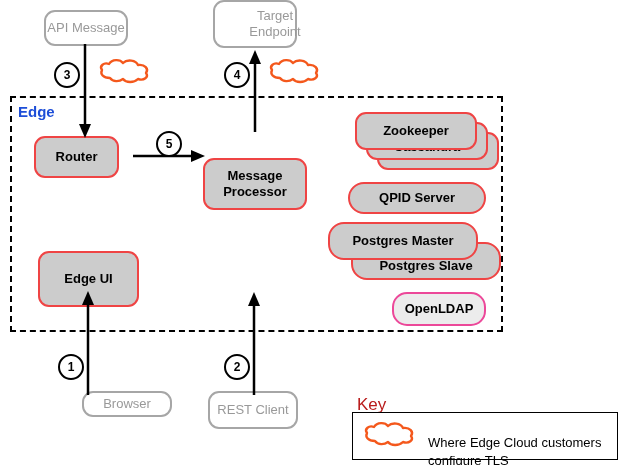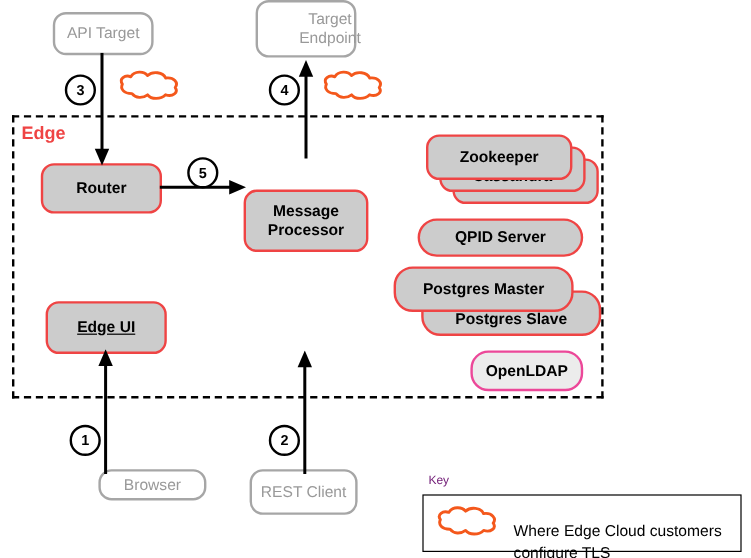--- a/index.html
+++ b/index.html
@@ -55,21 +55,21 @@
   #edge-region {
     position: absolute;
     box-sizing: border-box;
     border: 2px dashed #000000;
     background: transparent;
   }
   #edge-label {
     position: absolute;
     font-size: 15px;
     font-weight: bold;
-    color: #ef4444;
+    color: #1d4ed8;
   }
 
   
   .step {
     position: absolute;
     box-sizing: border-box;
     width: 26px;
     height: 26px;
     border-radius: 50%;
     background: #ffffff;
@@ -85,22 +85,22 @@
 
   
   .conn { position: absolute; z-index: 3; }
 
   
   .cloud { position: absolute; z-index: 4; }
 
   
   #key-title {
     position: absolute;
-    font-size: 10px;
-    color: #701a75;
+    font-size: 17px;
+    color: #b91c1c;
   }
   #key-box {
     position: absolute;
     box-sizing: border-box;
     border: 1px solid #000000;
     background: #ffffff;
   }
   #key-text {
     position: absolute;
     font-size: 13px;
@@ -113,46 +113,46 @@
 </style>
 </head>
 <body>
 
 <div id="canvas">
 
   <div id="edge-region" style="left:10px; top:96px; width:493px; height:236px;"></div>
   <div id="edge-label" style="left:18px; top:103px;">Edge</div>
 
   <div class="node node-external" style="left:44px; top:10px; width:84px; height:36px;">
-    <span class="lbl">API Target</span>
+    <span class="lbl">API Message</span>
   </div>
 
   <div class="node node-external" style="left:213px; top:0; width:84px; height:48px;padding-left:40px;">
     <span class="lbl">Target
 Endpoint</span>
   </div>
 
   <div class="node node-external" style="left:42px; top:391px; width:90px; height:26px;margin-left:40px;">
     <span class="lbl">Browser</span>
   </div>
 
   <div class="node node-external" style="left:208px; top:391px; width:90px; height:38px;justify-content:center;">
     <span class="lbl">REST Client</span>
   </div>
 
-  <div class="node node-internal" style="left:34px; top:136px; width:101px; height:42px;">
+  <div class="node node-internal" style="left:34px; top:136px; width:85px; height:42px;">
     <span class="lbl">Router</span>
   </div>
 
   <div class="node node-internal" style="left:203px; top:130px; width:104px; height:52px;margin-top:28px;">
     <span class="lbl">Message
 Processor</span>
   </div>
 
-  <div class="node node-internal" style="left:38px; top:251px; width:101px; height:44px;text-decoration:underline;">
+  <div class="node node-internal" style="left:38px; top:251px; width:101px; height:56px;">
     <span class="lbl">Edge UI</span>
   </div>
 
 
   <div class="stack-wrap" style="left:355px; top:112px; width:145px; height:66px;">
     <div class="node node-internal" style="left:22px; top:20px; width:122px; height:38px; z-index:1;"></div>
     <div class="node node-internal" style="left:11px; top:10px; width:122px; height:38px; z-index:2;">
       <span class="lbl" style="margin-top:12px;">Cassandra</span>
     </div>
     <div class="node node-internal" style="left:0px; top:0px; width:122px; height:38px; z-index:3;">

